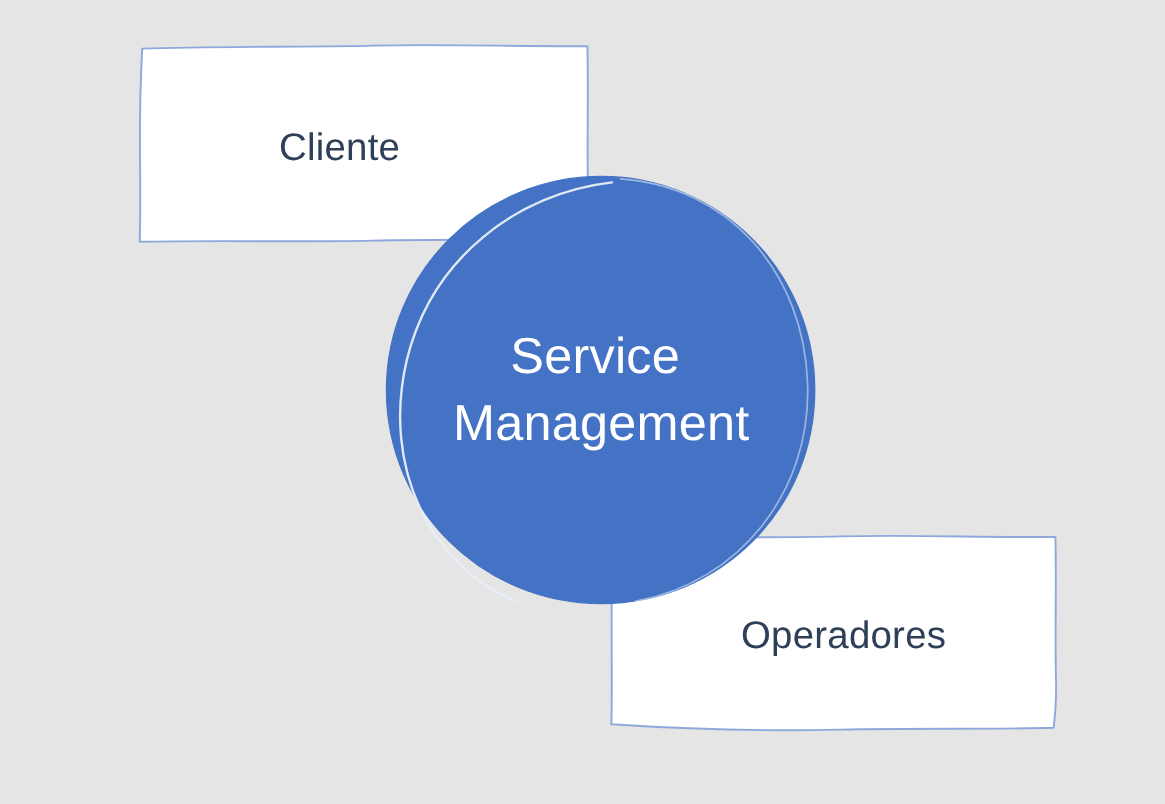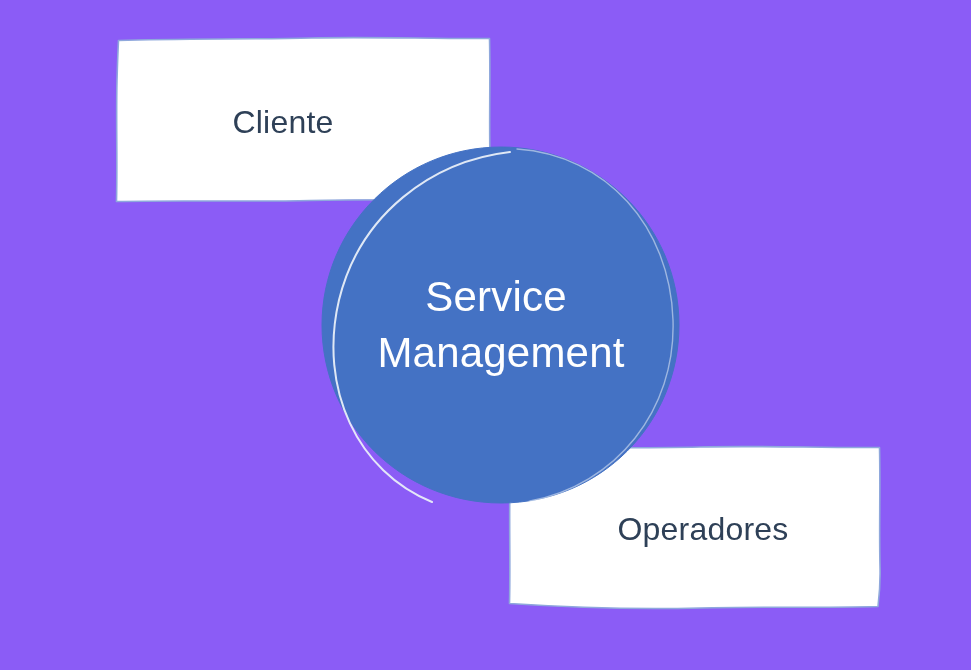--- a/index.html
+++ b/index.html
@@ -8,21 +8,21 @@
     padding: 0;
     background: #ffffff;
   }
   body {
     font-family: "Liberation Sans", sans-serif;
   }
   #canvas {
     position: relative;
     width: 971px;
     height: 670px;
-    background: #8b5cf6;
+    background: #e5e5e5;
     overflow: hidden;
   }
   #diagram-svg {
     position: absolute;
     left: 0;
     top: 0;
     width: 971px;
     height: 670px;
     display: block;
   }

